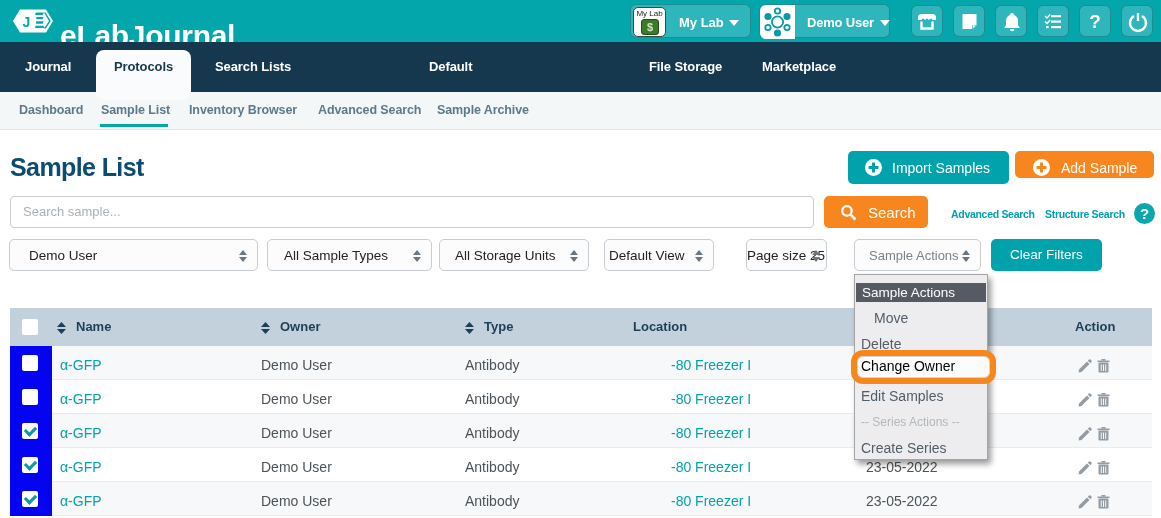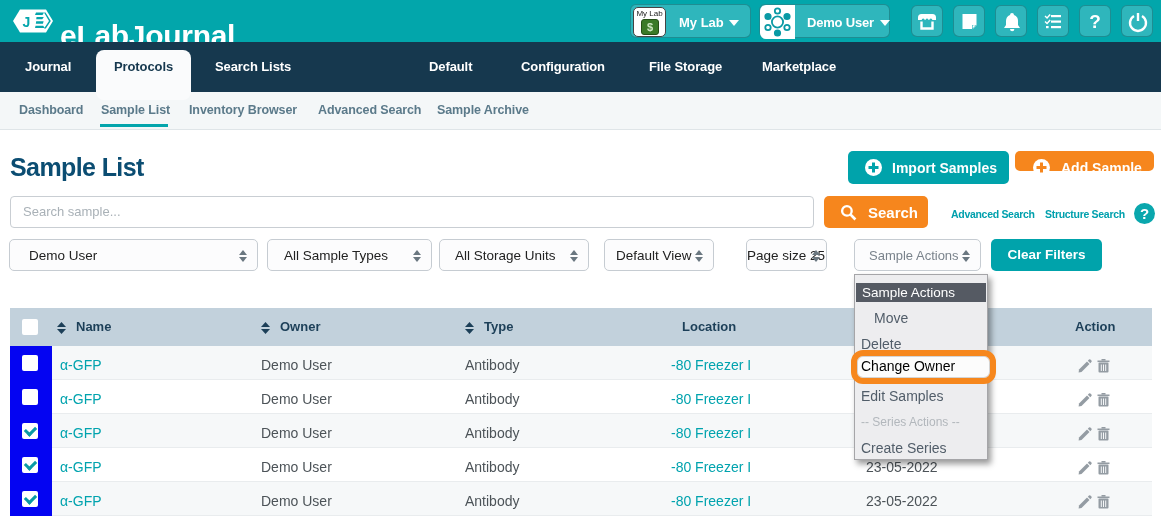--- a/index.html
+++ b/index.html
@@ -19,21 +19,21 @@
 .nav-item { position:absolute; top:0; height:50px; line-height:50px; color:#fff; font-size:13px; font-weight:bold; letter-spacing:-0.1px; white-space:nowrap; }
 .invtab { position:absolute; left:96px; top:50px; width:95px; height:50px; background:#fafbfc; border-radius:8px; z-index:3; text-align:center; line-height:34px; color:#16384e; font-size:13px; font-weight:bold; letter-spacing:-0.1px; }
 
 
 .submenu { position:absolute; left:0; top:92px; width:1161px; height:38px; background:#f4f7f8; border-bottom:1px solid #dfe5e8; }
 .sub-item { position:absolute; top:0; height:38px; line-height:36px; color:#5b7a8a; font-size:12.5px; font-weight:bold; letter-spacing:-0.1px; white-space:nowrap; }
 .sub-active-bar { position:absolute; left:100px; top:124px; width:68px; height:3px; background:#04a5ac; z-index:4; }
 
 
 h1.pagetitle { position:absolute; left:10px; top:153px; font-size:25px; font-weight:bold; color:#0b4d72; letter-spacing:-0.6px; }
-.btn { position:absolute; border-radius:5px; color:#fff; font-weight:bold; font-size:13.5px; text-align:center; }
+.btn { position:absolute; border-radius:5px; color:#fff; font-weight:normal; font-size:13.5px; text-align:center; }
 .btn-teal { background:#00a3ab; }
 .btn-orange { background:#f6861d; }
 
 
 .search-input { position:absolute; left:10px; top:196px; width:804px; height:32px; border:1px solid #c9ced3; border-radius:4px; background:#fff; color:#a9b1b7; font-size:13px; line-height:30px; padding-left:12px; }
 .link-teal { position:absolute; color:#00a0ad; font-weight:bold; font-size:10.5px; letter-spacing:-0.3px; top:208px; }
 
 
 .sel { position:absolute; top:239px; height:32px; border:1px solid #c6ccd2; border-radius:5px; background:#fcfcfd; font-size:13.5px; color:#222; line-height:31px; }
 .sel .sc { position:absolute; right:10px; top:10px; display:block; }
@@ -152,21 +152,20 @@
       <path d="M12 10 a8 8 0 1 0 8 0" stroke="#fff" stroke-width="2.4" fill="none"></path>
       <line x1="16" y1="7" x2="16" y2="15" stroke="#fff" stroke-width="2.4"></line>
     </svg>
   </div>
 </div>
 
 <div class="navbar">
   <div class="nav-item" style="left:25px;">Journal</div>
   <div class="nav-item" style="left:215px;">Search Lists</div>
   <div class="nav-item" style="left:429px;">Default</div>
-  <div class="nav-item" style="left:521px;">Configuration</div>
   <div class="nav-item" style="left:649px;">File Storage</div>
   <div class="nav-item" style="left:762px;">Marketplace</div>
 </div>
 <div class="invtab">Protocols</div>
 
 <div class="submenu"></div>
 <div class="sub-item" style="left:19px; top:92px;">Dashboard</div>
 <div class="sub-item" style="left:101px; top:92px;">Sample List</div>
 <div class="sub-item" style="left:189px; top:92px;">Inventory Browser</div>
 <div class="sub-item" style="left:318px; top:92px;">Advanced Search</div>
@@ -175,21 +174,21 @@
 
 <h1 class="pagetitle">Sample List</h1>
 <div class="btn btn-teal" style="left:848px; top:151px; width:161px; height:33px;">
   <svg class="abs" style="left:17px;top:8px;" width="17" height="17" viewBox="0 0 17 17">
       <circle cx="8.5" cy="8.5" r="8.5" fill="#fff"></circle>
       <rect x="7" y="3.5" width="3" height="10" fill="#00a3ab"></rect>
       <rect x="3.5" y="7" width="10" height="3" fill="#00a3ab"></rect>
     </svg>
   <span class="abs" style="left:44px;top:0;line-height:34px;font-size:14px;">Import Samples</span>
 </div>
-<div class="btn btn-orange" style="left:1015px; top:151px; width:139px; height:20px;">
+<div class="btn btn-orange" style="left:1015px; top:151px; width:139px; height:27px;">
   <svg class="abs" style="left:18px;top:8px;" width="17" height="17" viewBox="0 0 17 17">
       <circle cx="8.5" cy="8.5" r="8.5" fill="#fff"></circle>
       <rect x="7" y="3.5" width="3" height="10" fill="#f6861d"></rect>
       <rect x="3.5" y="7" width="10" height="3" fill="#f6861d"></rect>
     </svg>
   <span class="abs" style="left:46px;top:0;line-height:34px;font-size:14px;">Add Sample</span>
 </div>
 
 <div class="search-input">Search sample...</div>
 <div class="btn btn-orange" style="left:824px; top:196px; width:104px; height:32px;">
@@ -208,21 +207,21 @@
       <span class="tri-dn"></span>
     </span></div>
 <div class="sel" style="left:267px; width:165px; padding-left:16px;">All Sample Types<span class="sc">
       <span class="tri-up"></span>
       <span class="tri-dn"></span>
     </span></div>
 <div class="sel" style="left:439px; width:150px; padding-left:15px;">All Storage Units<span class="sc">
       <span class="tri-up"></span>
       <span class="tri-dn"></span>
     </span></div>
-<div class="sel" style="left:604px; width:110px; padding-left:11px;">Default View<span class="sc">
+<div class="sel" style="left:604px; width:110px; padding-left:4px;">Default View<span class="sc">
       <span class="tri-up"></span>
       <span class="tri-dn"></span>
     </span></div>
 <div class="sel" style="left:746px; width:81px; padding-left:0; overflow:hidden;">Page size 25<span class="sc" style="right:6px;">
       <span class="tri-up"></span>
       <span class="tri-dn"></span>
     </span></div>
 <div class="sel" style="left:854px; width:127px; padding-left:14px; color:#7a838c; font-size:13px;">Sample Actions<span class="sc">
       <span class="tri-up"></span>
       <span class="tri-dn"></span>
@@ -239,21 +238,21 @@
   <div class="cell" style="left:251px; height:38px; line-height:38px;"><svg class="sorticon" width="9" height="12" viewBox="0 0 9 12">
         <path d="M4.5 0 L9 5 H0 z" fill="#1c3f58"></path>
         <path d="M4.5 12 L0 7 H9 z" fill="#1c3f58"></path>
       </svg></div>
   <div class="cell" style="left:270px; height:38px; line-height:38px;">Owner</div>
   <div class="cell" style="left:455px; height:38px; line-height:38px;"><svg class="sorticon" width="9" height="12" viewBox="0 0 9 12">
         <path d="M4.5 0 L9 5 H0 z" fill="#1c3f58"></path>
         <path d="M4.5 12 L0 7 H9 z" fill="#1c3f58"></path>
       </svg></div>
   <div class="cell" style="left:474px; height:38px; line-height:38px;">Type</div>
-  <div class="cell" style="left:672px; height:38px; line-height:38px;">Location</div>
+  <div class="cell" style="left:623px; height:38px; line-height:38px;">Location</div>
   <div class="cell" style="left:1065px; height:38px; line-height:38px;">Action</div>
 </div>
 
 <div class="trow odd" style="top:346px;">
   <div class="bluecell">
       <div class="cb"></div>
     </div>
   <div class="cell lnk" style="left:50px;">α-GFP</div>
   <div class="cell" style="left:251px;">Demo User</div>
   <div class="cell" style="left:455px;">Antibody</div>

